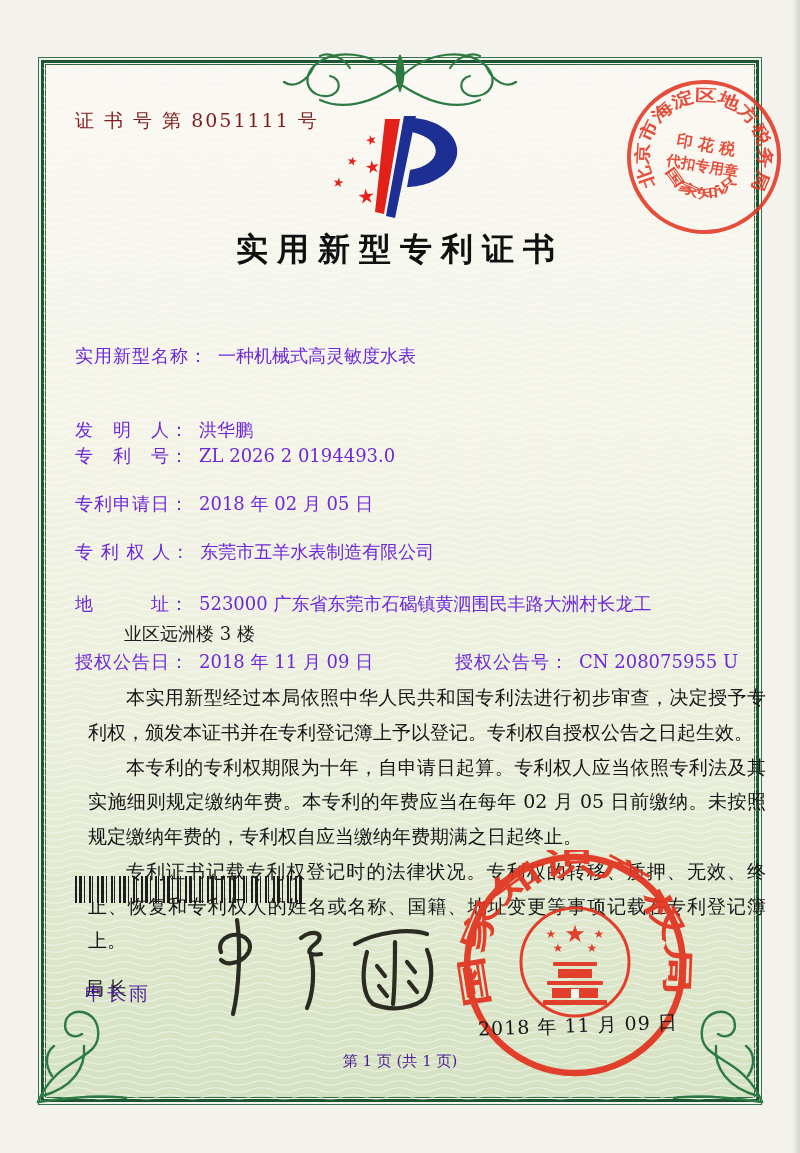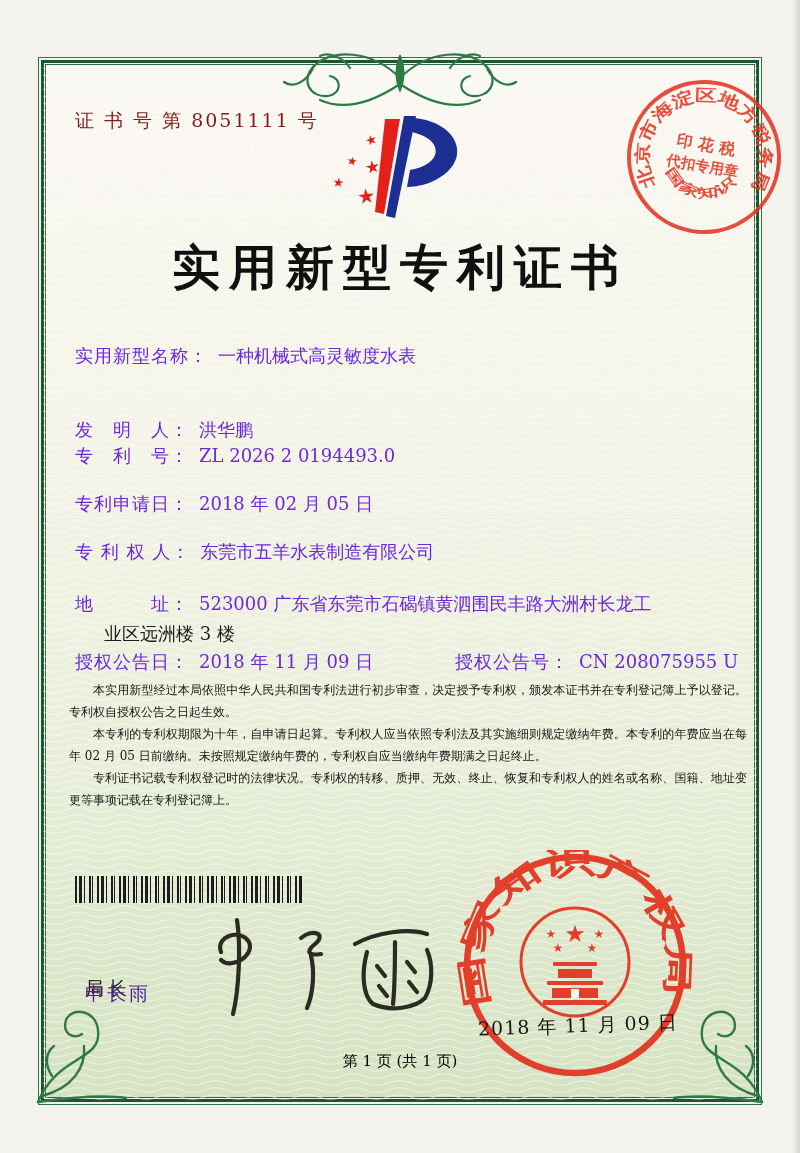--- a/index.html
+++ b/index.html
@@ -8,42 +8,42 @@
   .page{position:absolute;inset:0;}
   
   .frame{position:absolute;left:38px;top:57px;width:724px;height:1048px;
          border:1px solid #35714a;padding:2px;box-sizing:border-box;}
   .frame-mid{width:100%;height:100%;border:3px solid #1c5630;box-sizing:border-box;padding:1px;}
   .frame-in{width:100%;height:100%;border:1px solid #2f6b42;box-sizing:border-box;
             background:linear-gradient(180deg,#faf8f2 0%,#f3f3e6 40%,#e8eed9 68%,#dde7cb 85%,#d5e2c2 100%);}
   #waves{position:absolute;left:43px;top:62px;pointer-events:none;}
   .txt{position:absolute;white-space:nowrap;}
   .certno{left:75px;top:108px;font-size:19px;letter-spacing:2px;color:#7f1d1d;}
-  .title{left:0;right:0;top:236px;text-align:center;font-size:48px;font-weight:700;
+  .title{left:0;right:0;top:228px;text-align:center;font-size:32px;font-weight:700;
          letter-spacing:9px;color:#101010;}
   .frow{left:75px;font-size:18px;color:#6d28d9;}
   .frow .lab{letter-spacing:1px;}
   .frow .val{margin-left:10px;}
-  .addr2{left:104px;font-size:18px;color:#1d1d1d;}
+  .addr2{left:124px;font-size:18px;color:#1d1d1d;}
   .grantno{position:absolute;left:380px;top:0;}
-  .paras{position:absolute;left:69px;top:680px;width:678px;font-size:12px;
+  .paras{position:absolute;left:88px;top:680px;width:678px;font-size:19px;
          line-height:1.83;color:#161616;}
   .paras p{margin:0;text-indent:2em;text-align:justify;}
   .barcode{position:absolute;left:75px;top:876px;width:228px;height:27px;
     background:repeating-linear-gradient(90deg,#1d1d1d 0 2px,transparent 2px 4px,
       #1d1d1d 4px 7px,transparent 7px 9px,#1d1d1d 9px 10px,transparent 10px 14px,
       #1d1d1d 14px 16px,transparent 16px 17px,#1d1d1d 17px 18px,transparent 18px 22px);}
   .dirtitle{left:85px;top:976px;font-size:19px;letter-spacing:4px;color:#1b1b1b;}
   .dirname{left:85px;top:981px;font-size:19px;letter-spacing:3px;color:#4c1d95;}
   .sig{position:absolute;left:205px;top:912px;}
   .stamp-top{position:absolute;left:623px;top:76px;transform:rotate(10deg);opacity:.88;}
   .seal-big{position:absolute;left:457px;top:850px;opacity:.95;}
   .sealdate{left:478px;top:1013px;font-size:19px;letter-spacing:1px;color:#141414;
             transform:rotate(-2deg);z-index:6;}
-  .footer{left:0;right:0;top:1052px;text-align:center;font-size:15px;color:#000000;}
+  .footer{left:0;right:0;top:1052px;text-align:center;font-size:15px;color:#4c1d95;}
   .edge{position:absolute;right:0;top:0;width:8px;height:1153px;
         background:linear-gradient(to right,rgba(0,0,0,0),rgba(0,0,0,0.12));}
   .z5{z-index:5;}
 </style>
 </head>
 <body>
 
 <div class="page">
 
   <div class="frame">

